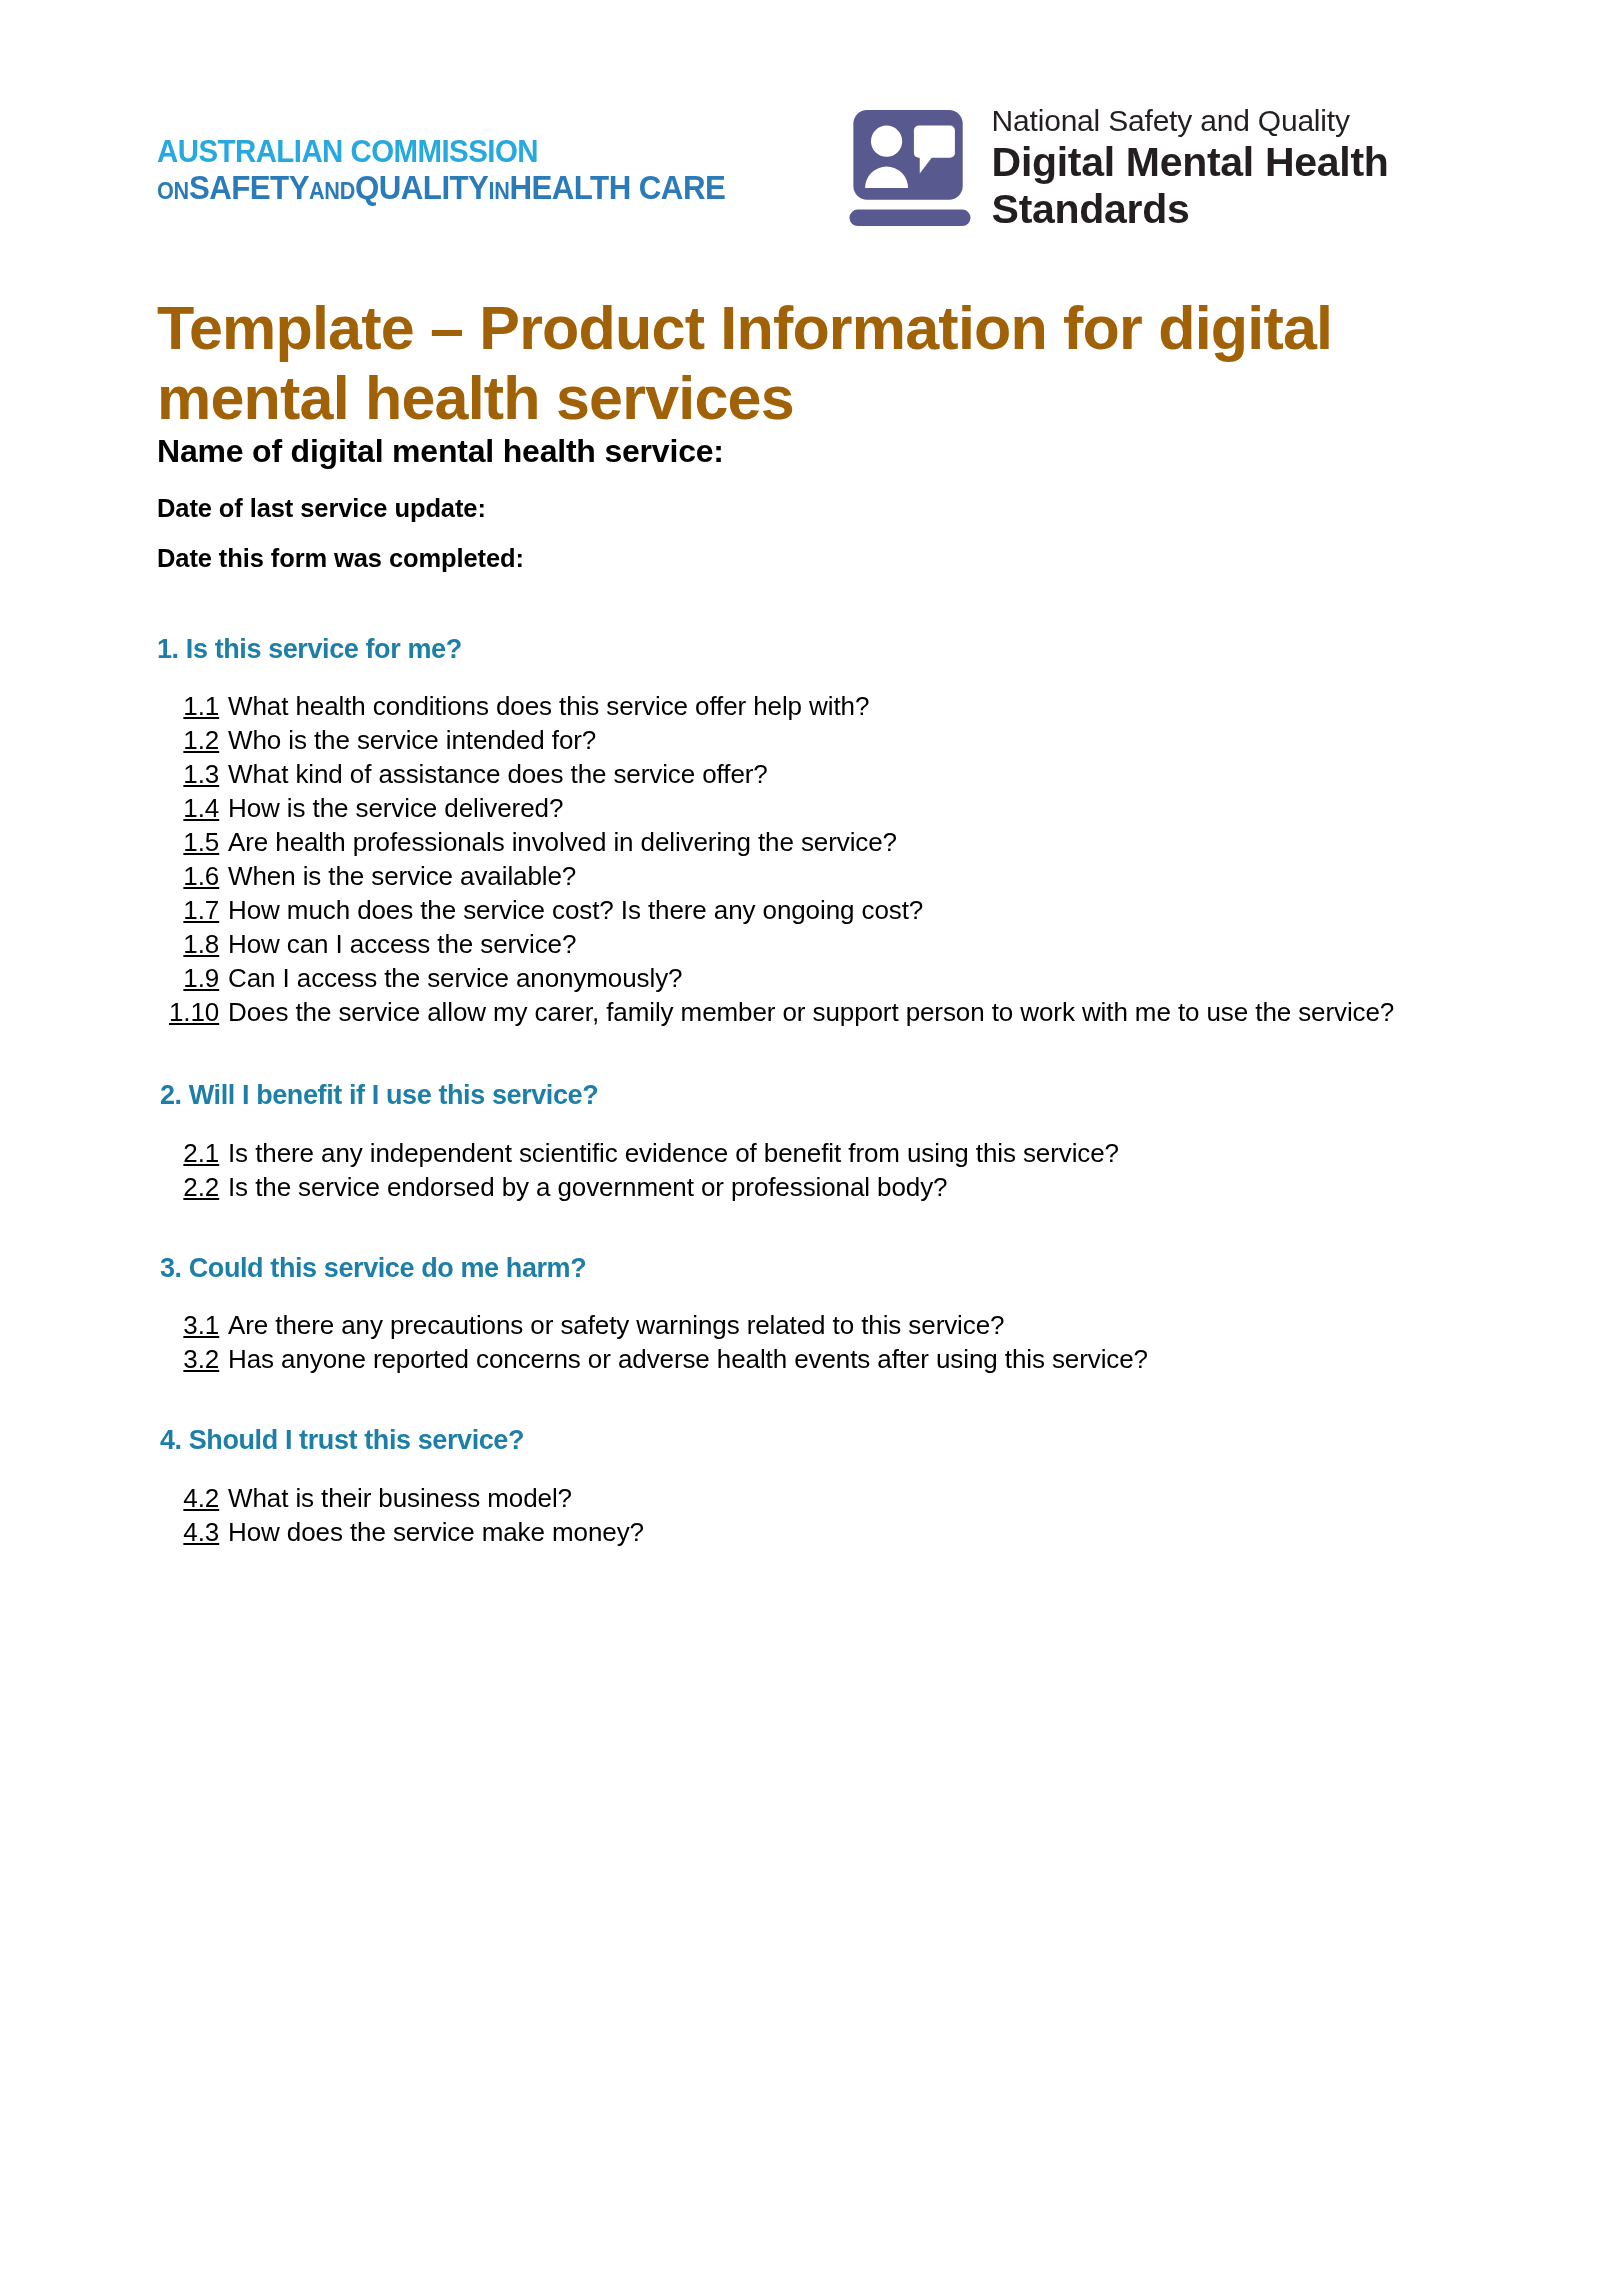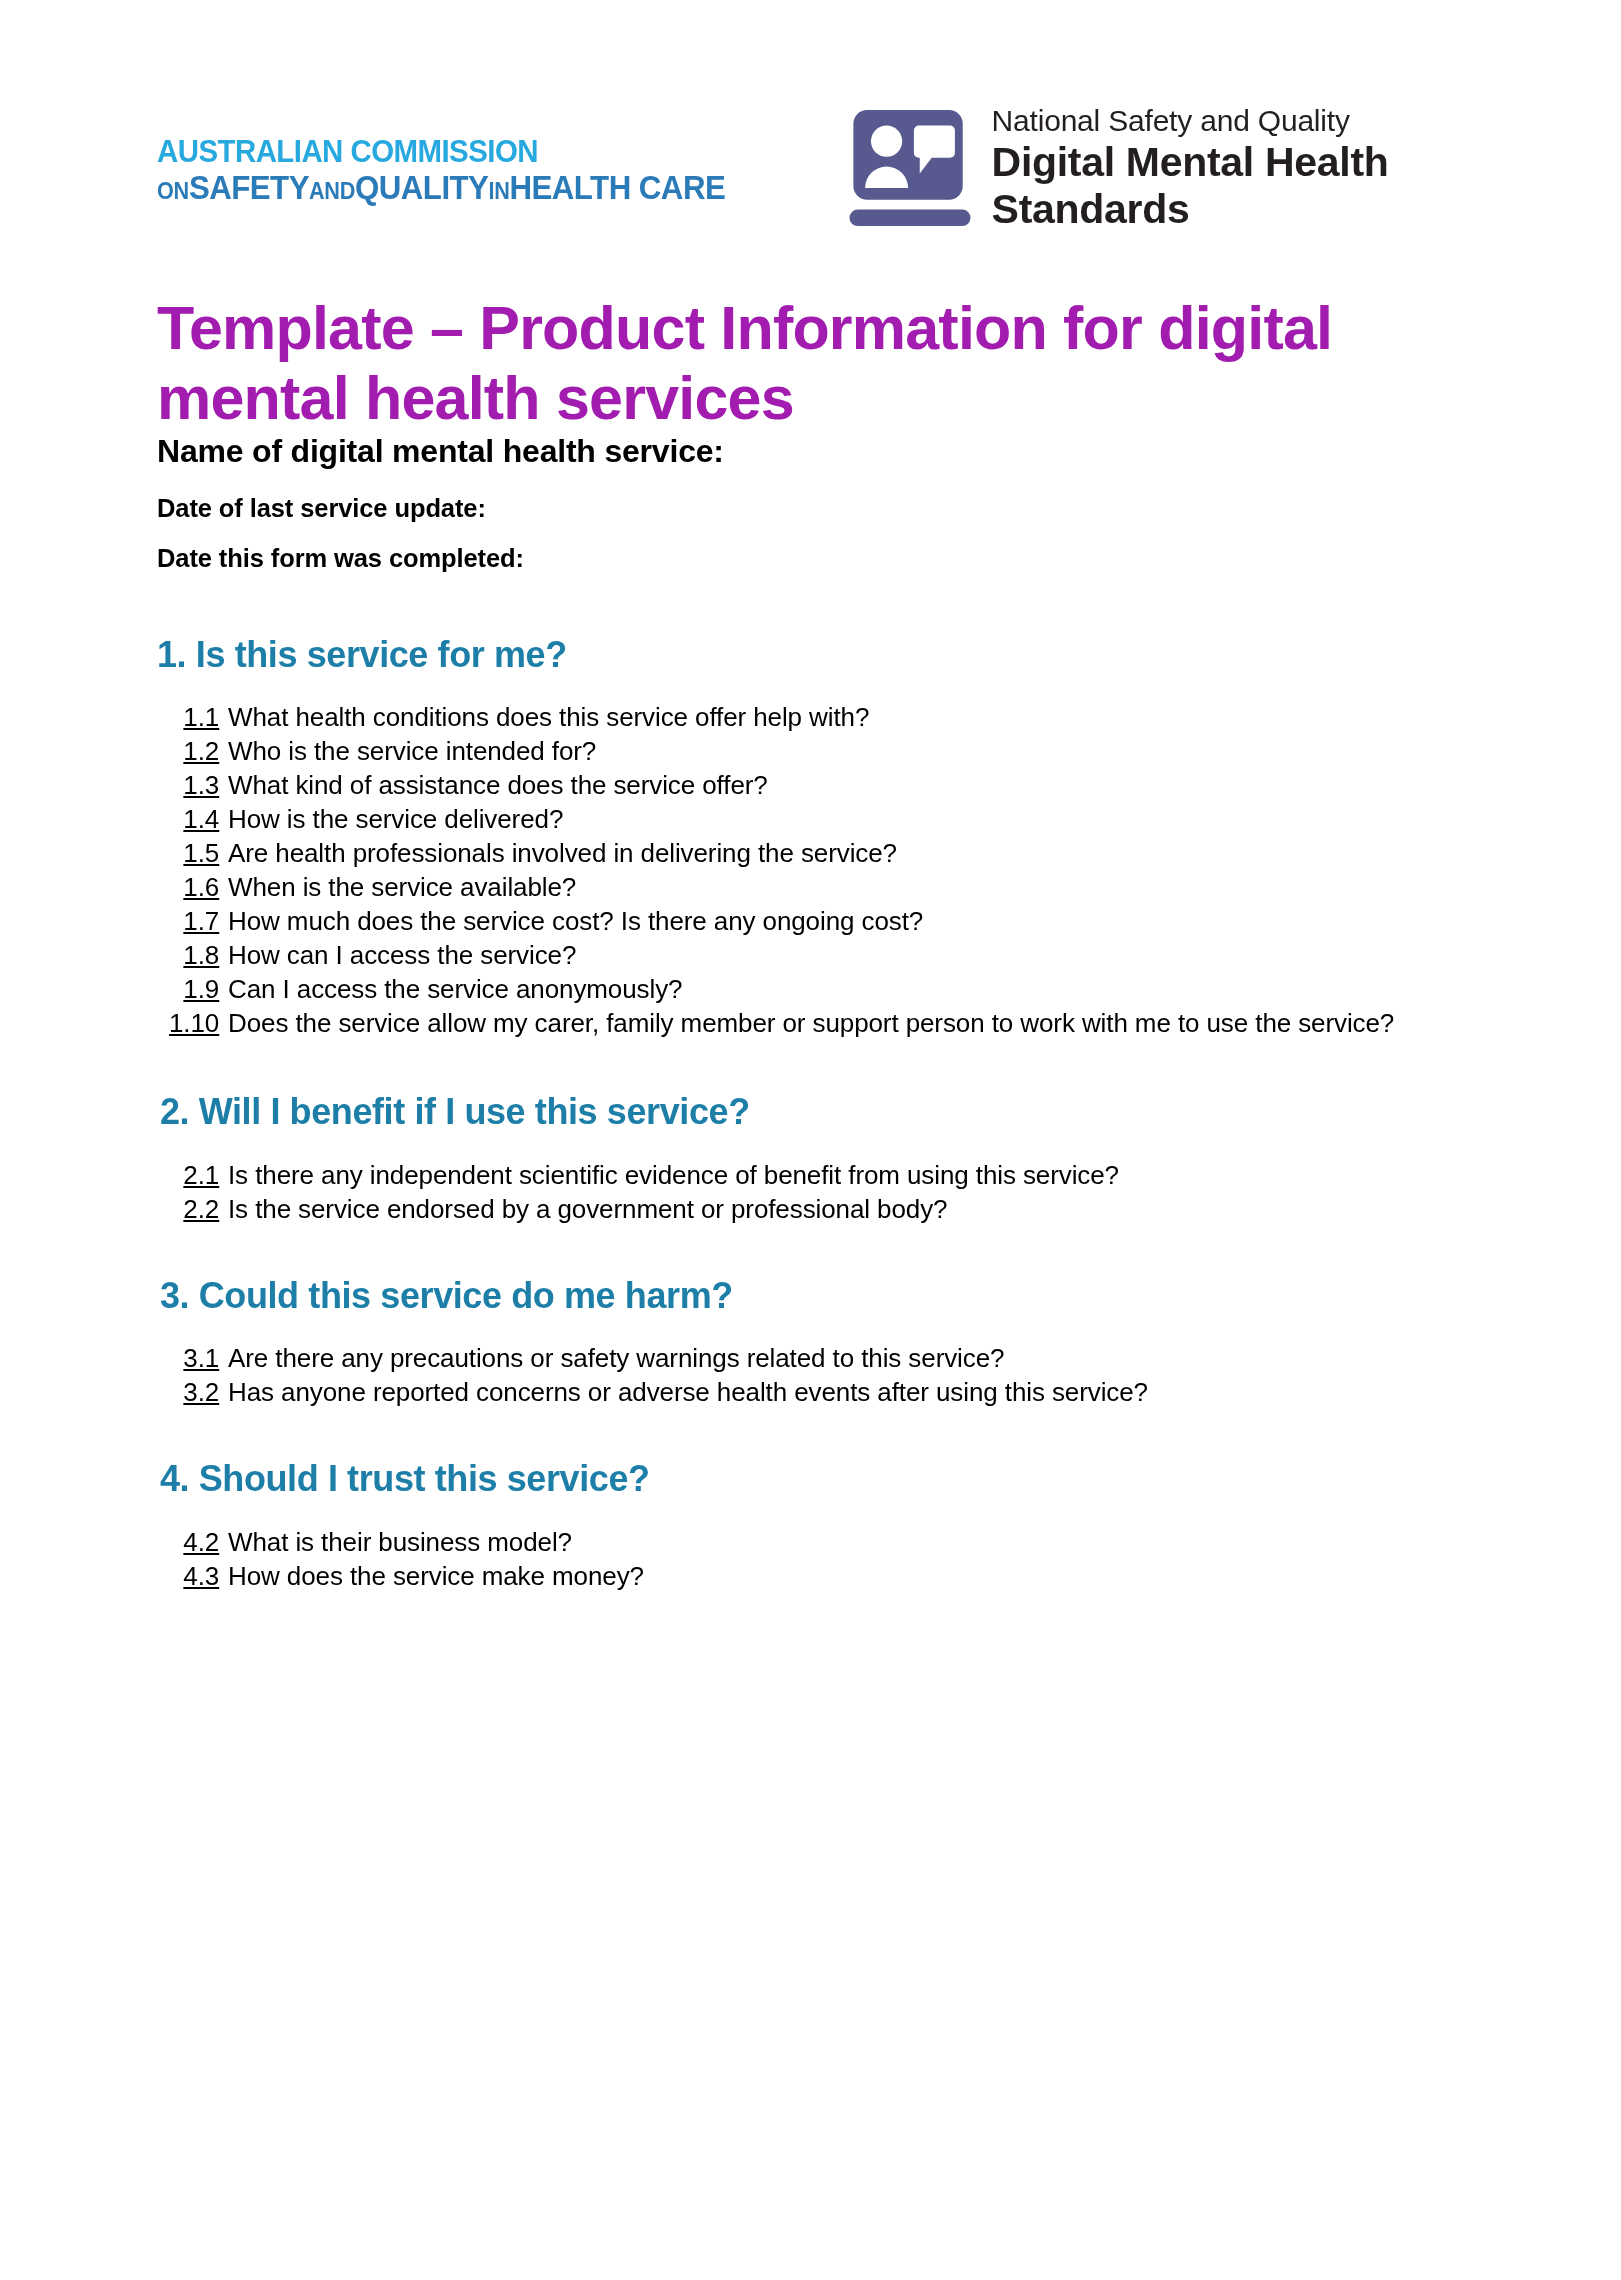--- a/index.html
+++ b/index.html
@@ -110,21 +110,21 @@
   .content {
     position: absolute;
     left: 157px;
     top: 294px;
     width: 1313px;
   }
 
   .doc-title {
     font-size: 61px;
     font-weight: bold;
-    color: #a21caf;
+    color: #a16207;
     line-height: 1.14;
     letter-spacing: -0.8px;
     margin: 0 0 0 0;
     width: 1294px;
   }
 
   .fields {
   }
   .field-main {
     font-size: 32px;
@@ -138,21 +138,21 @@
     font-weight: bold;
     color: #000000;
     letter-spacing: -0.1px;
     margin-bottom: 21.6px;
   }
 
   .section {
     margin-top: 9.8px;
   }
   .section-heading {
-    font-size: 36px;
+    font-size: 27px;
     font-weight: bold;
     color: #1d7fa8;
     letter-spacing: -0.4px;
     margin: 0 0 0 0;
     padding-left: 0px;
   }
   .section.s1 .section-heading { padding-left: 0px; }
   .section.s2 .section-heading,
   .section.s3 .section-heading,
   .section.s4 .section-heading { padding-left: 2.9px; }

